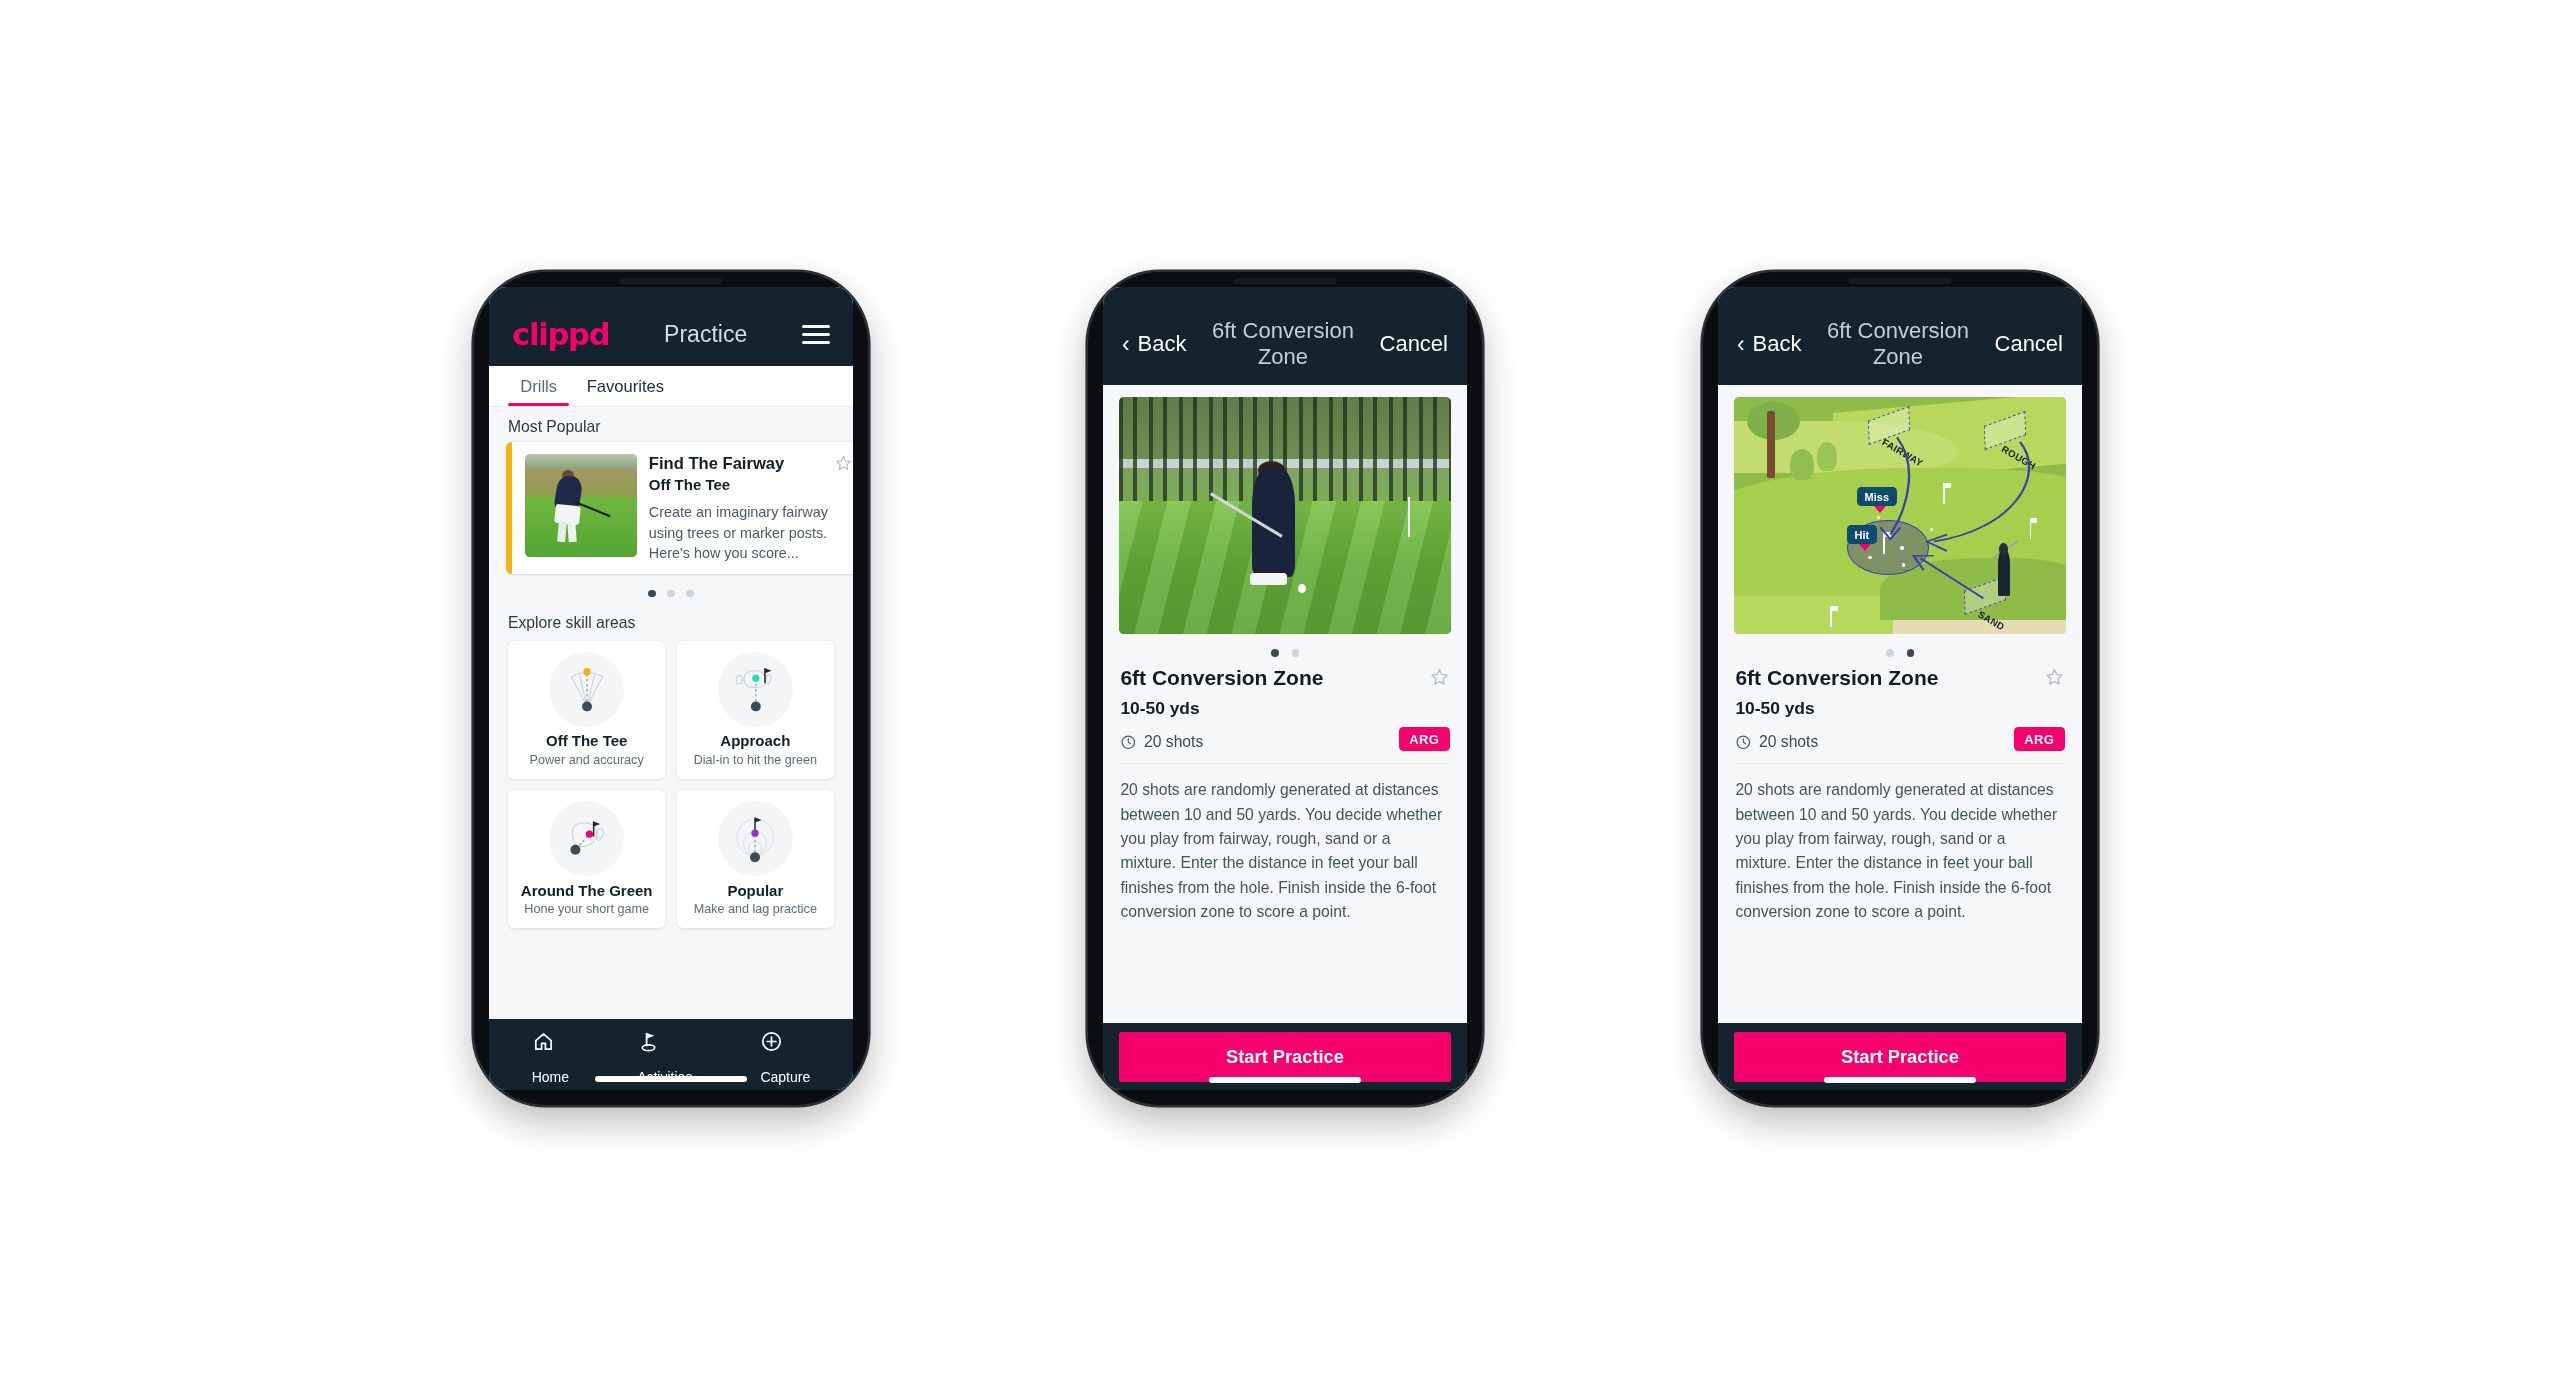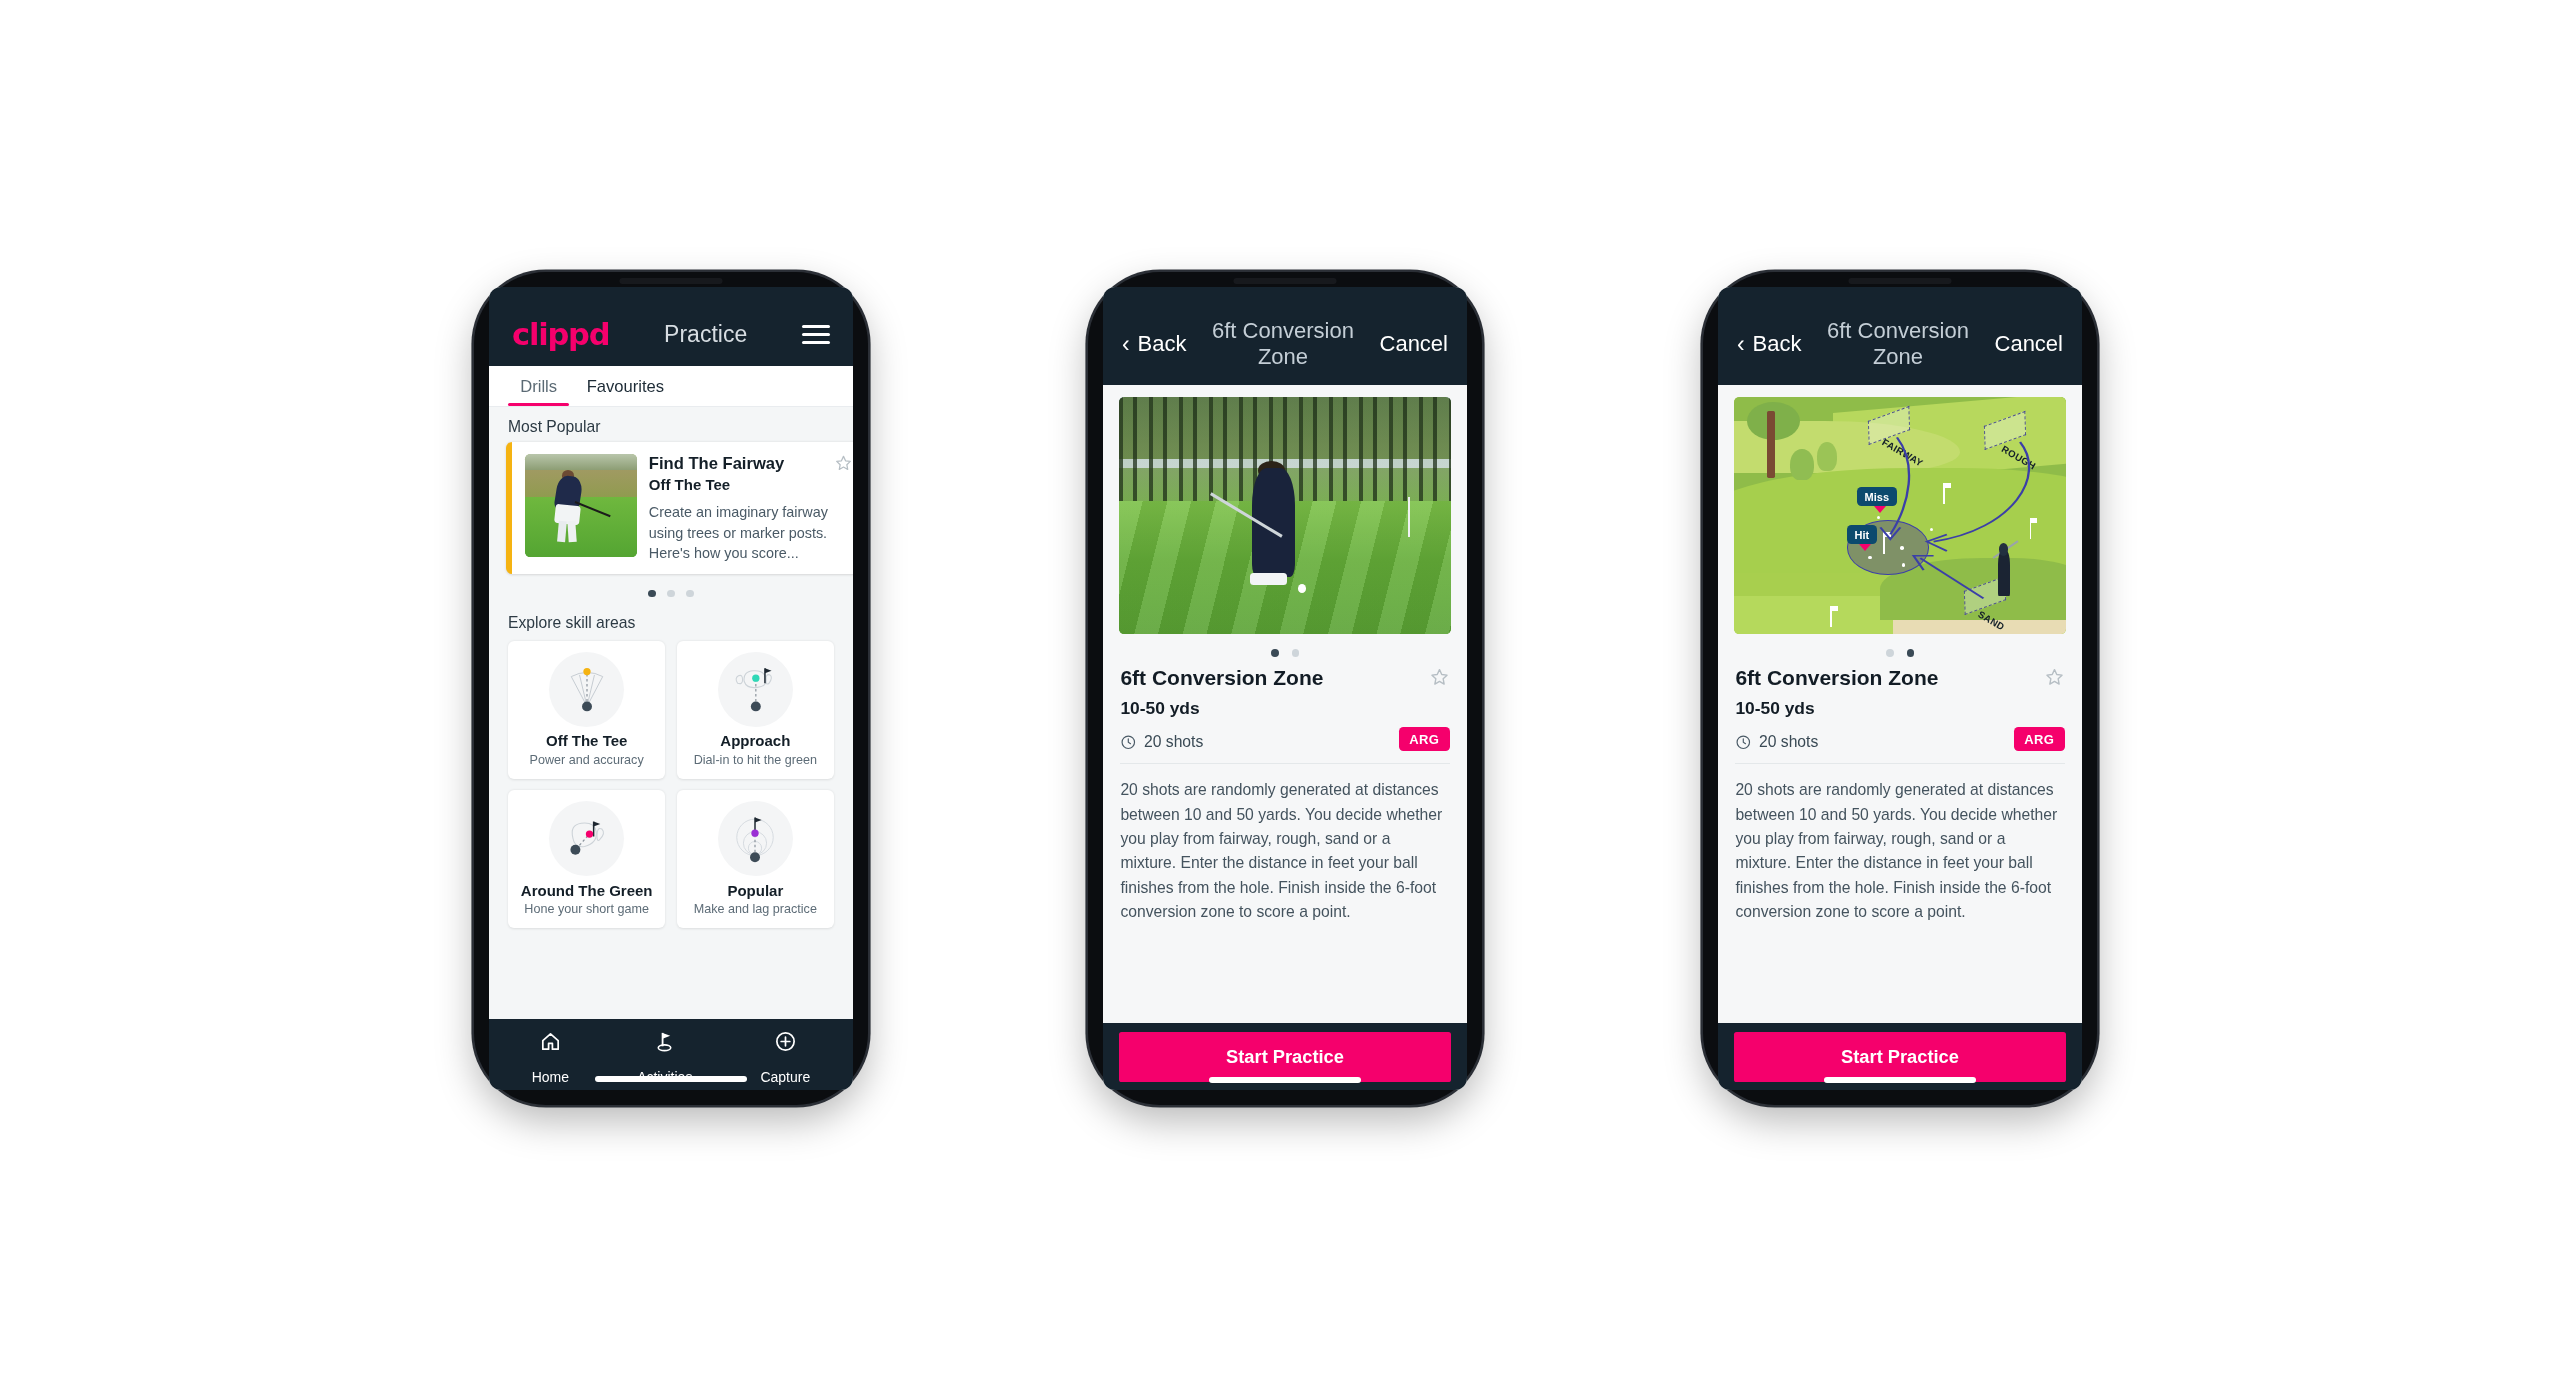--- a/index.html
+++ b/index.html
@@ -18,21 +18,21 @@
     box-shadow:0 0 0 2.6px #2b2f36, 0 15.7px 38px rgba(0,0,0,.28);
     padding:15px;
     box-sizing:border-box;
   }
   .phone::before{ 
     content:"";position:absolute;left:50%;top:6.1px;transform:translateX(-50%);
     width:103px;height:6.1px;border-radius:4.4px;background:#17191d;z-index:40;
   }
   .screen{
     position:relative;width:100%;height:100%;
-    border-radius:12px;overflow:hidden;background:#ffffff;
+    border-radius:18px;overflow:hidden;background:#ffffff;
     display:flex;flex-direction:column;
   }
 
   
   .topbar{
     background:#15232e;color:#fff;flex:0 0 auto;
     display:flex;align-items:center;
     padding:30px 23px 14px 23px;
     box-sizing:border-box;
   }
@@ -117,21 +117,21 @@
   }
   .skill-ico{width:75px;height:75px;margin:0 auto 5.2px auto;border-radius:50%;background:#f4f5f6;display:flex;align-items:center;justify-content:center;}
   .skill-name{font-size:15px;font-weight:700;color:#131e27;}
   .skill-desc{font-size:12.6px;color:#5d6c77;margin-top:3.5px;}
 
   
   .bottomnav{
     flex:0 0 auto;background:#15232e;display:flex;justify-content:space-around;
     align-items:flex-start;padding:11.3px 8.7px 5.2px 8.7px;position:relative;
   }
-  .nav-item{display:flex;flex-direction:column;align-items:center;gap:16px;color:#fff;}
+  .nav-item{display:flex;flex-direction:column;gap:16px;color:#fff;}
   .nav-label{font-size:14px;}
   .home-ind{
     position:absolute;left:50%;transform:translateX(-50%);bottom:7.8px;
     width:152px;height:6.1px;border-radius:4.4px;background:#fff;
   }
 
   
   .detail-top{
     background:#15232e;color:#fff;display:flex;align-items:center;
     padding:31px 19px 15px 19px;flex:0 0 auto;

